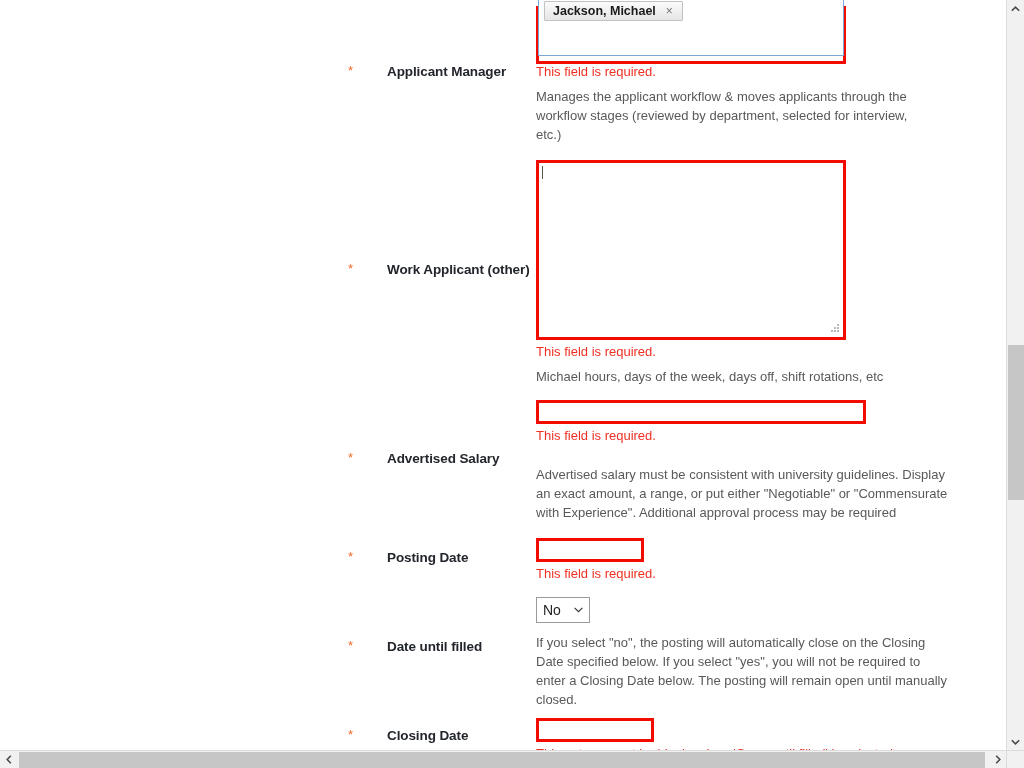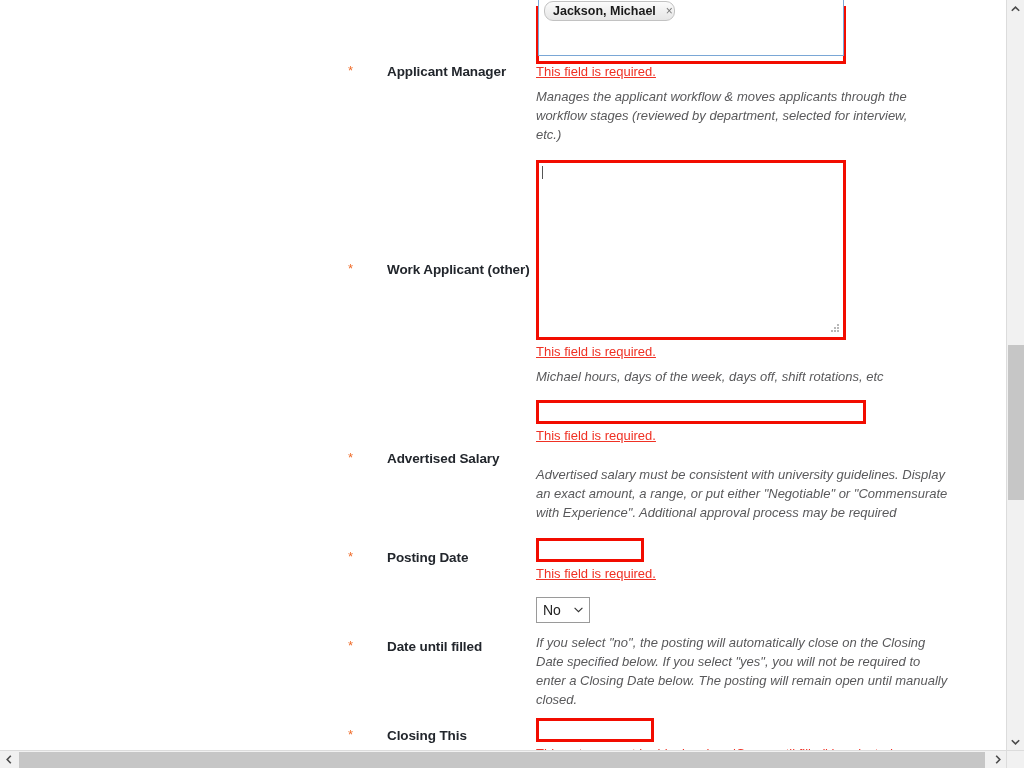--- a/index.html
+++ b/index.html
@@ -65,29 +65,27 @@
     left: 536px;
   }
 
   
   .error-msg {
     color: #ef3124;
     font-size: 13px;
     line-height: 16px;
     font-family: "Liberation Sans", sans-serif;
     white-space: nowrap;
-    text-decoration: underline;
   }
 
   
   .help-text {
     color: #59595b;
     font-size: 13px;
     line-height: 19px;
-    font-style: italic;
     font-family: "Liberation Sans", sans-serif;
   }
 
   
   .err-input {
     box-sizing: border-box;
     border: 3px solid #f20c00;
     background: #ffffff;
     height: 24px;
     font-size: 13px;
@@ -151,24 +149,24 @@
     height: 62px;
     box-sizing: border-box;
     border: 1px solid #7aa7d6;
     background: #ffffff;
     padding: 6px 5px;
   }
   .token-chip {
     display: inline-flex;
     align-items: center;
     height: 20px;
-    padding: 0 1px 0 8px;
+    padding: 0 9px 0 8px;
     box-sizing: border-box;
     border: 1px solid #c2c2c2;
-    border-radius: 9px;
+    border-radius: 1px;
     background: linear-gradient(to bottom, #fbfbfb 0%, #efefef 55%, #e6e6e6 100%);
     font-size: 12.5px;
     font-weight: bold;
     color: #1b1b1b;
     white-space: nowrap;
   }
   .chip-x {
     margin-left: 10px;
     color: #777;
     font-size: 12px;
@@ -348,21 +346,21 @@
               </svg>
           </span>
         </div>
         <div class="help-text" style="margin-top:10px; width:412px;">If you select "no", the posting will automatically close on the Closing Date specified below. If you select "yes", you will not be required to enter a Closing Date below. The posting will remain open until manually closed.</div>
       </div>
     </div>
 
     <div class="field-row" style="top:718px;">
       <div class="label-cell" style="top:10px;">
         <span class="req-star">*</span>
-        <span class="field-label">Closing This</span>
+        <span class="field-label">Closing Date</span>
       </div>
       <div class="control-cell" style="top:0;">
         <input class="err-input" style="width: 118px;" value="">
         <div class="error-msg" style="margin-top:4px;">This entry cannot be blank unless 'Open until filled' is selected.</div>
       </div>
     </div>
 
   </div>
 </div>
 

